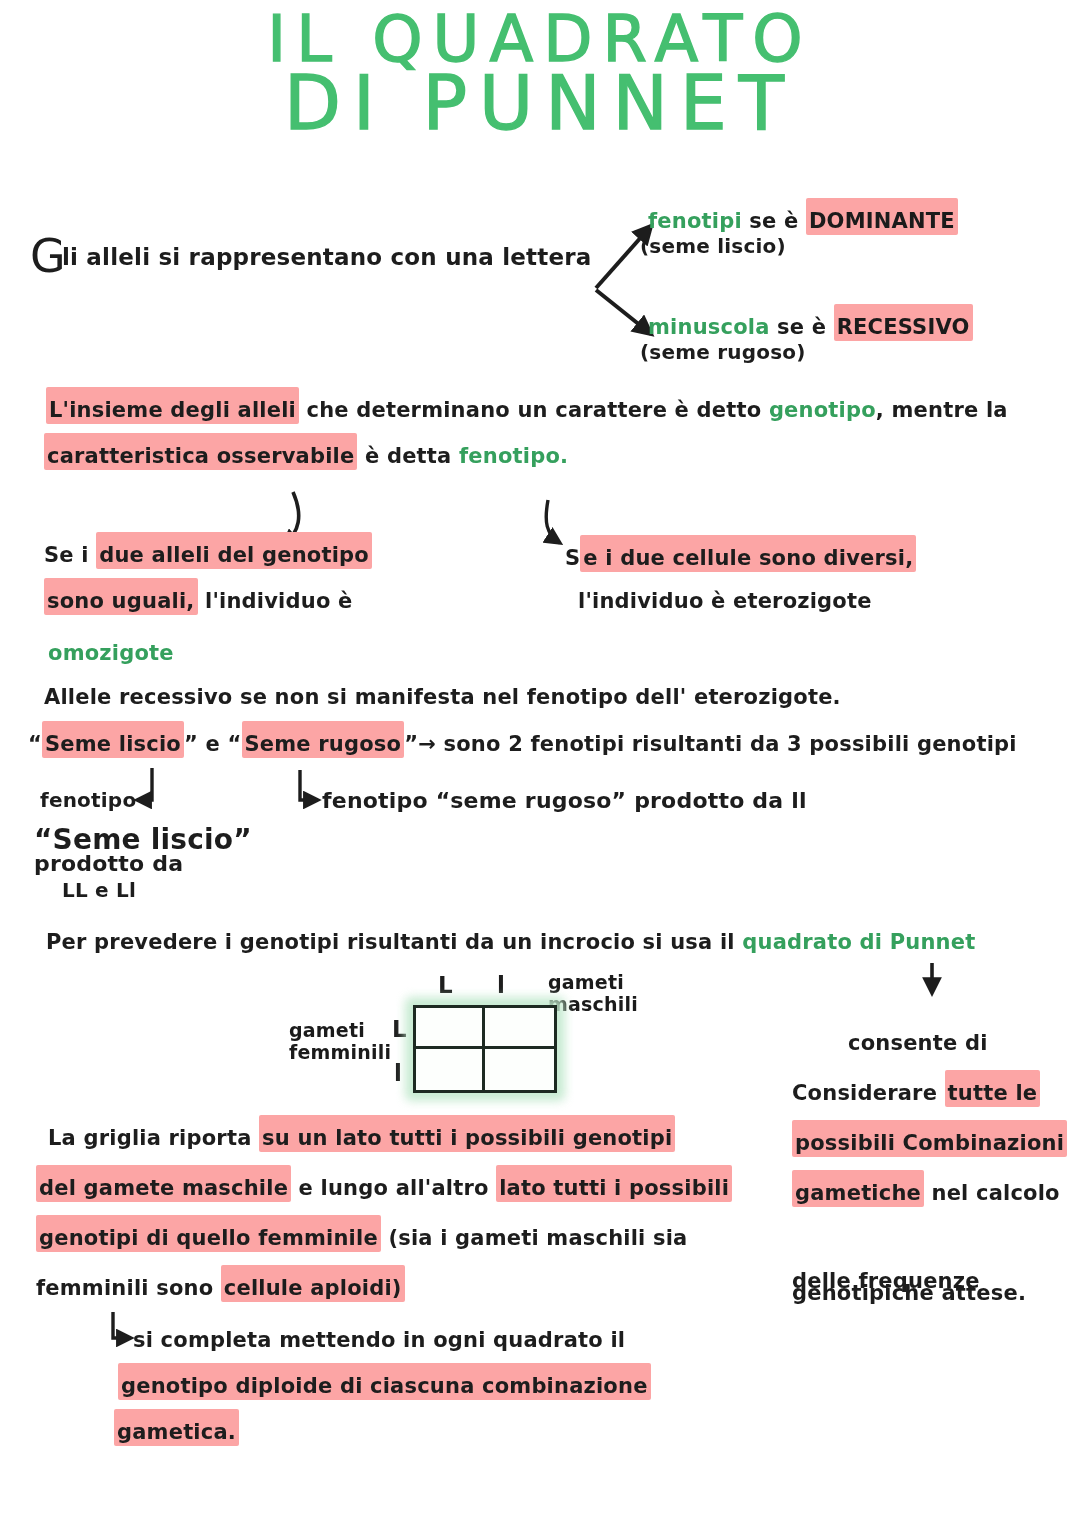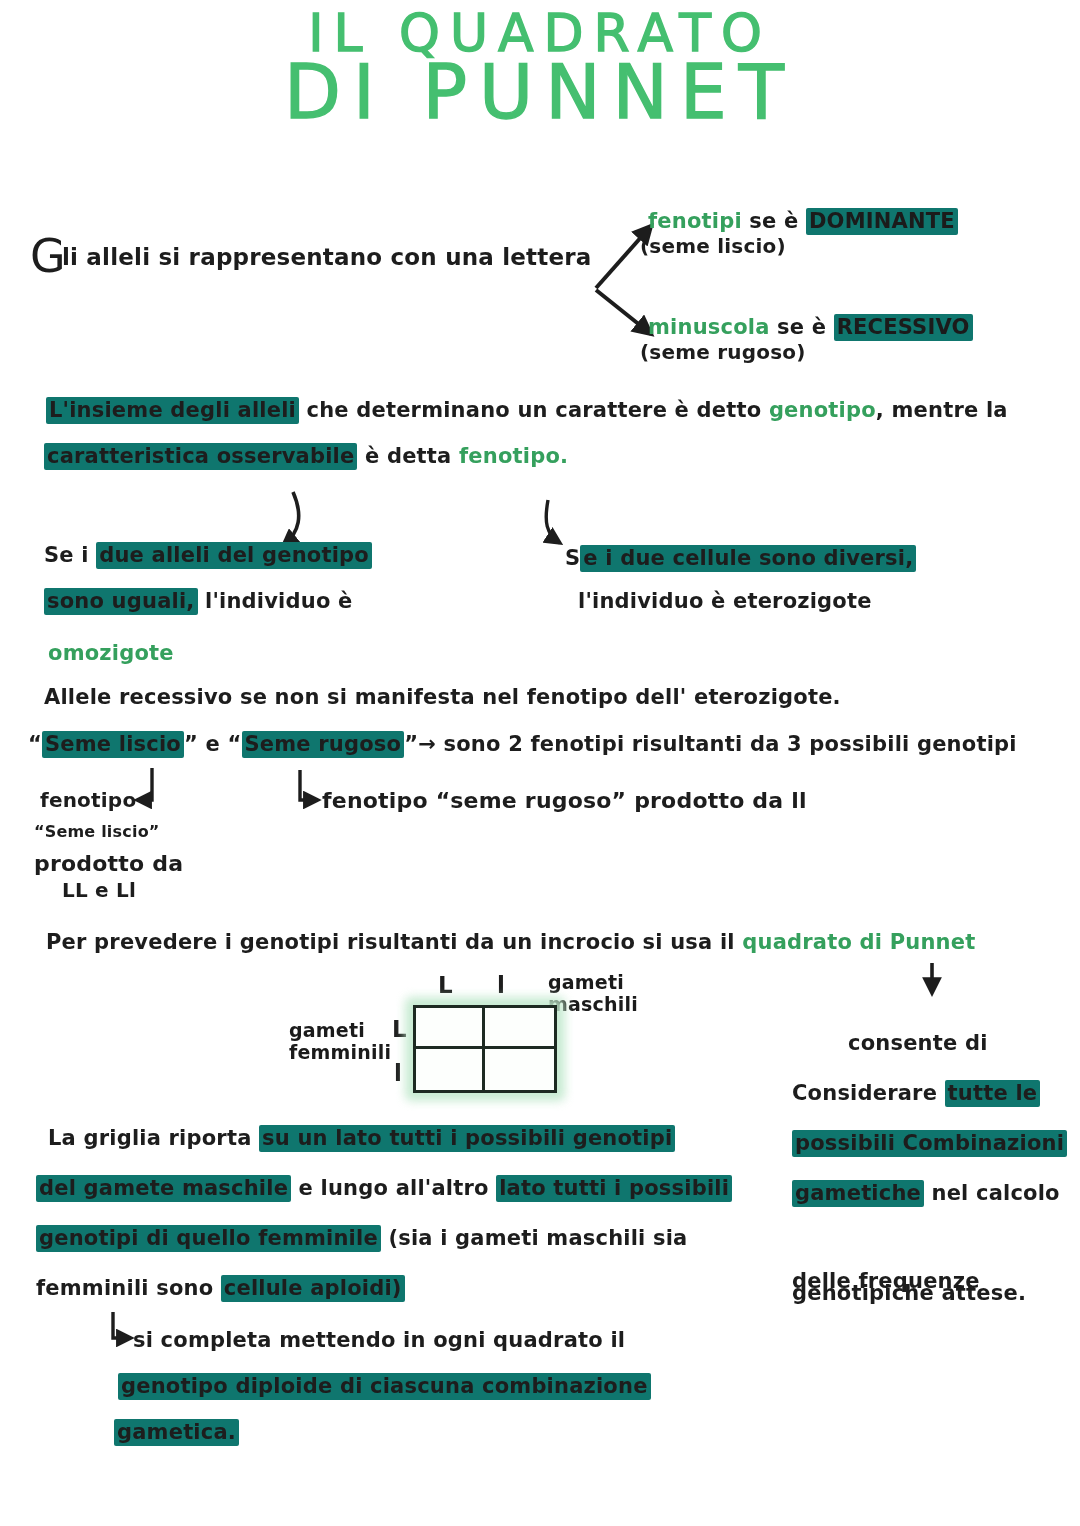--- a/index.html
+++ b/index.html
@@ -26,43 +26,43 @@
     line-height: 1.25;
   }
   .body-txt {
     font-size: 21px;
     font-weight: 600;
     color: #1d1d1d;
   }
 
   
   .hl {
-    background: #0f766e;
+    background: #fca5a5;
     border-radius: 2px;
-    padding: 1px 3px 2px 3px;
+    padding: 11px 3px 2px 3px;
     box-decoration-break: clone;
     -webkit-box-decoration-break: clone;
   }
   .grn {
     color: #35a05d;
   }
 
   
   #title-block {
     position: absolute;
     top: 10px;
     left: 0;
     width: 1080px;
     text-align: center;
   }
   .title-line {
     font-family: "DejaVu Sans", sans-serif;
     font-weight: 400;
     color: #45bf70;
-    font-size: 52px;
+    font-size: 64px;
     letter-spacing: 10px;
     line-height: 0.92;
     -webkit-text-stroke: 1.4px #45bf70;
   }
   .title-line.second {
     font-size: 74px;
     letter-spacing: 12px;
   }
 
   
@@ -215,21 +215,21 @@
 </div>
 <div class="hw body-txt" style="top:588px; left:578px;">l'individuo è eterozigote</div>
 
 <div class="hw body-txt" style="top:684px; left:44px;">Allele recessivo se non si manifesta nel fenotipo dell' eterozigote.</div>
 
 <div class="hw body-txt" style="top:731px; left:28px;">
   <span>“</span><span class="hl">Seme liscio</span><span>”</span><span> e </span><span>“</span><span class="hl">Seme rugoso</span><span>”</span><span>→ sono  2  fenotipi risultanti da 3 possibili genotipi</span>
 </div>
 
 <div class="hw body-txt" style="top:788px; left:40px; font-size:20px;">fenotipo</div>
-<div class="hw body-txt" style="top:822px; left:34px; font-size:16px;">“Seme liscio”</div>
+<div class="hw body-txt" style="top:822px; left:34px; font-size:28px;">“Seme liscio”</div>
 <div class="hw body-txt" style="top:850px; left:34px; font-size:22px;">prodotto da</div>
 <div class="hw body-txt" style="top:878px; left:62px; font-size:20px;">LL e Ll</div>
 
 <div class="hw body-txt" style="top:787px; left:322px; font-size:22px;">fenotipo “seme rugoso” prodotto da ll</div>
 
 <div class="hw body-txt" style="top:929px; left:46px;">
   <span>Per prevedere i genotipi risultanti da un incrocio si usa il </span><span class="grn">quadrato di Punnet</span>
 </div>
 
 <div class="allele-lbl" style="top:972px; left:438px;">L</div>

